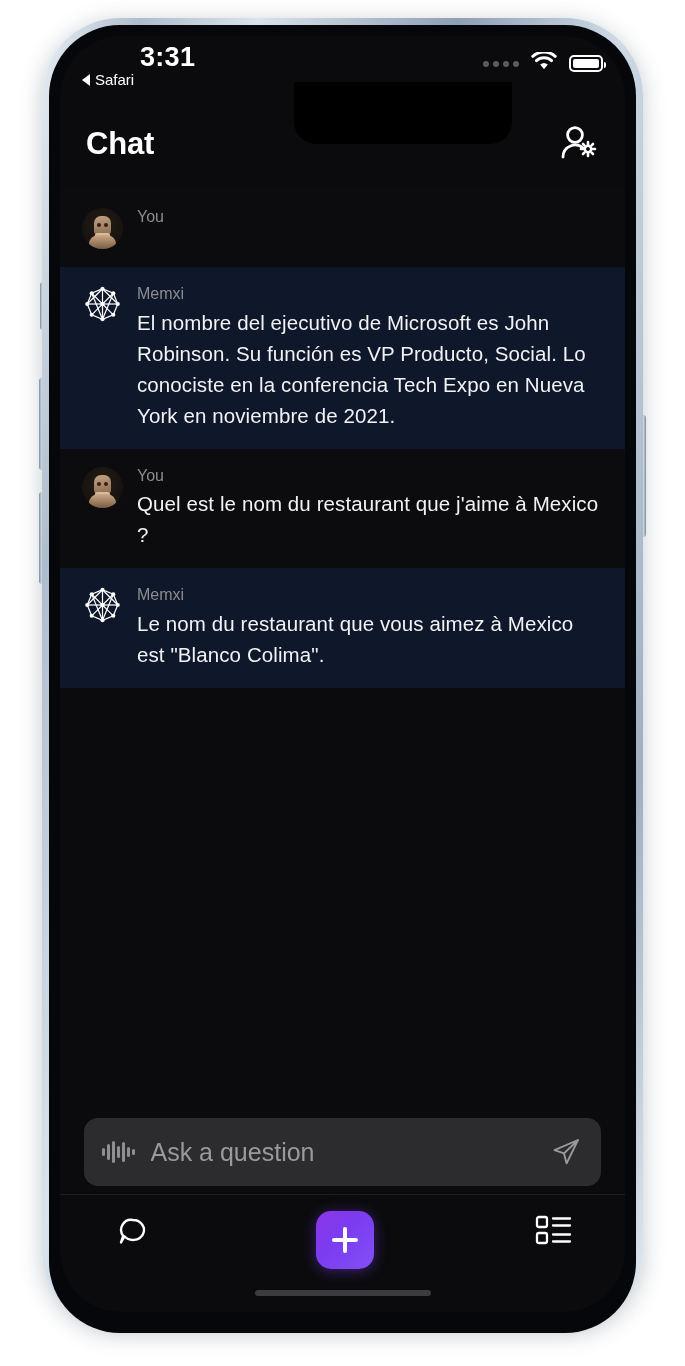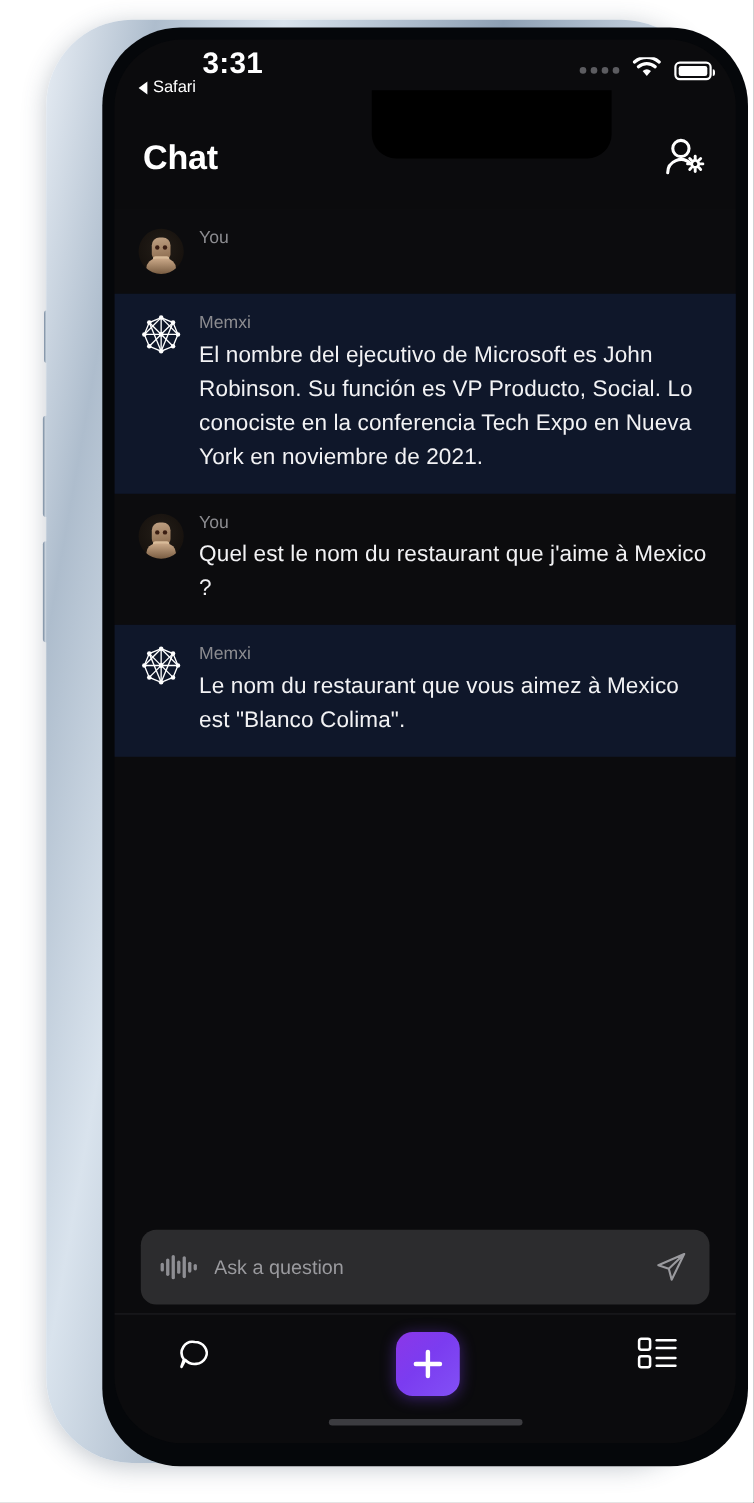--- a/index.html
+++ b/index.html
@@ -17,21 +17,20 @@
     width:601px; height:1312px;
     border-radius:78px;
     background:linear-gradient(100deg,#e8eef5 0%,#aebdcd 12%,#d9e3ed 26%,#8ea0b4 50%,#cfdae6 70%,#9fb0c2 88%,#e4ebf3 100%);
     box-shadow:0 4px 22px rgba(60,75,95,.30);
   }
   .phone-inner {
     position:absolute; left:7px; top:7px;
     width:587px; height:1308px;
     border-radius:71px;
     background:#05070a;
-    margin-left:44px;
   }
   .screen {
     position:absolute; left:11px; top:11px;
     width:565px; height:1276px;
     border-radius:61px;
     background:#0b0b0d;
     overflow:hidden;
   }
 
   
@@ -126,21 +125,21 @@
     position:absolute; left:0; bottom:126px; width:565px; padding:0 24px;
   }
   .composer-inner {
     height:68px; border-radius:14px; background:#2c2c2e;
     display:flex; align-items:center; padding:0 20px 0 18px; gap:16px;
   }
   .wave { display:flex; align-items:center; gap:2.5px; height:24px; }
   .wave i { display:block; width:2.5px; border-radius:2px; background:#8e8e93; }
   .ask-input {
     flex:1 1 auto; background:transparent; border:0; outline:none;
-    font-family:"Liberation Sans", sans-serif; font-size:18px; color:#e8e8ea;
+    font-family:"Liberation Sans", sans-serif; font-size:25px; color:#e8e8ea;
   }
   .ask-input::placeholder { color:#9a9a9e; }
   .send-icon { width:30px;height:30px;flex:0 0 auto;cursor:pointer; }
 
   
   .tabbar {
     position:absolute; left:0; bottom:0; width:565px; height:118px;
     border-top:1px solid #1f1f22;
     display:flex; align-items:flex-start; justify-content:space-between;
     padding:16px 52px 0 52px;

